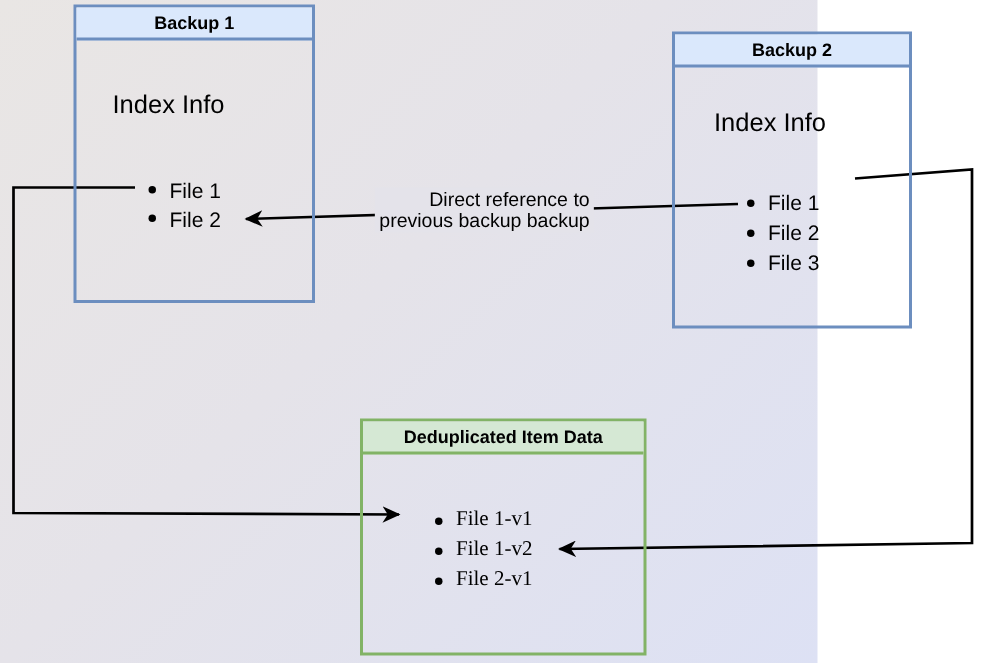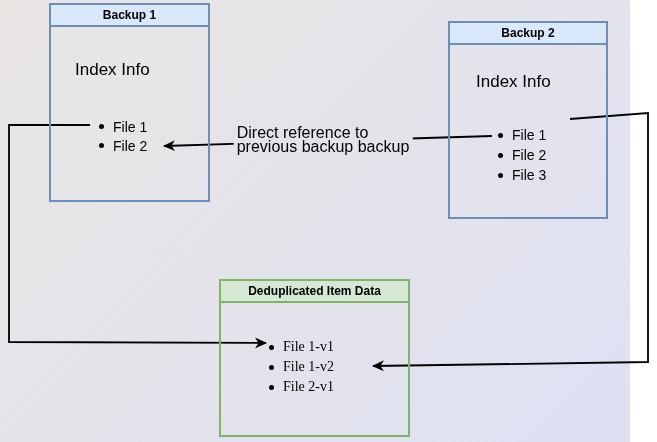--- a/index.html
+++ b/index.html
@@ -3,21 +3,21 @@
 <meta charset="utf-8">
 <style>
   html,body{margin:0;padding:0;}
   body{
     width:657px;height:442px;
     font-family:"Liberation Sans", sans-serif;
     overflow:hidden;
   }
   .canvas{
     position:relative;
-    width:630px;height:442px;
+    width:545px;height:442px;
     background:linear-gradient(135deg,#e9e6e4 0%,#e5e3e9 45%,#dde1f4 100%);
   }
   svg.connectors{
     position:absolute;left:0;top:0;width:657px;height:442px;
     overflow:visible;
   }
   .box{
     position:absolute;
     border:2px solid #6c8ebf;
     box-sizing:border-box;
@@ -50,27 +50,27 @@
   ul.file-list .dot{
     width:5px;height:5px;border-radius:50%;
     background:#000;flex:0 0 5px;margin-right:9px;
   }
   .edge-label{
     position:absolute;
     left:323px;top:125px;
     transform:translateX(-50%);
     background:#e4e3ea;
     padding:1px 3px;
-    font-size:16px;line-height:14px;
-    text-align:left;color:#000;white-space:nowrap;
+    font-size:13px;line-height:14px;
+    text-align:right;color:#000;white-space:nowrap;
   }
   
   #backup1{left:49px;top:3px;width:161px;height:199px;}
   #backup2{left:448px;top:21px;width:160px;height:198px;}
-  #dedup{left:219px;top:279px;width:191px;height:158px;}
+  #dedup{left:240px;top:279px;width:191px;height:158px;}
   #backup1-label{left:24px;top:55px;}
   #backup2-label{left:26px;top:49px;}
   #backup1-list{left:48px;top:112px;}
   #backup2-list{left:48px;top:102px;}
   #dedup-list{left:48px;top:56px;}
 </style>
 </head>
 <body>
 
 <div class="canvas">

